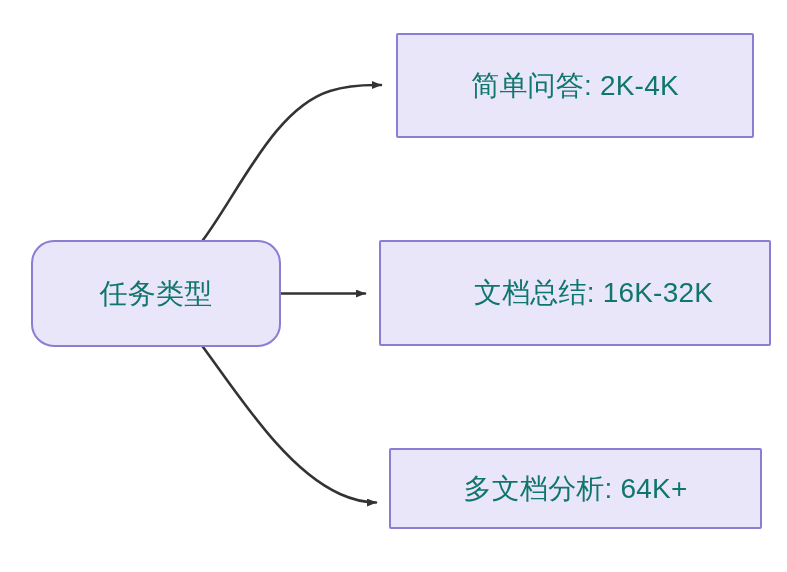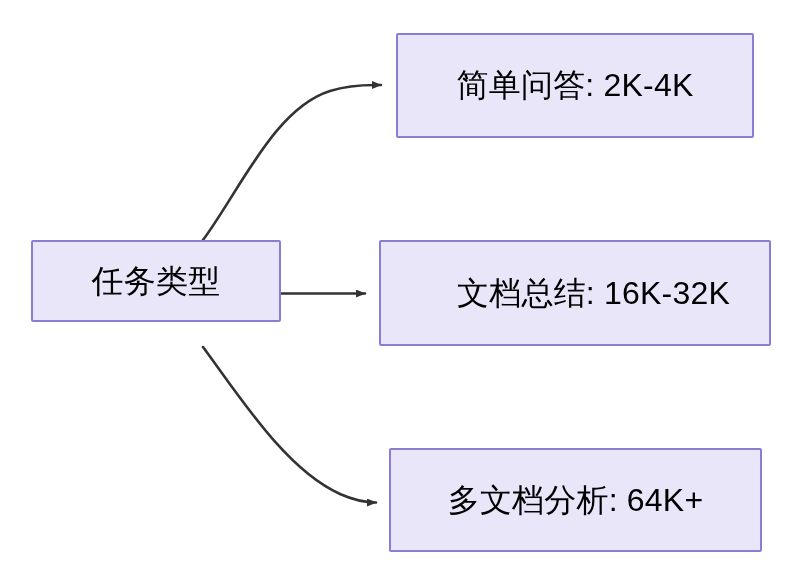--- a/index.html
+++ b/index.html
@@ -32,50 +32,51 @@
     box-sizing: border-box;
     background: #e9e6fa;
     border: 2px solid #8d7bd4;
     border-radius: 2px;
     display: flex;
     align-items: center;
     justify-content: center;
     text-align: center;
   }
   .node-label {
-    color: #000000;
-    font-size: 32px;
+    color: #0f766e;
+    font-size: 28px;
     line-height: 1.2;
     letter-spacing: 0.2px;
     white-space: nowrap;
   }
   #node-root {
     left: 31px;
     top: 240px;
     width: 250px;
-    height: 82px;
+    height: 107px;
+    border-radius: 23px;
   }
   #node-simple-qa {
     left: 396px;
     top: 33px;
     width: 358px;
     height: 105px;
   }
   #node-doc-summary {
     left: 379px;
     top: 240px;
     width: 392px;
     height: 106px;
     padding-left: 37px;
   }
   #node-multi-doc {
     left: 389px;
     top: 448px;
     width: 373px;
-    height: 104px;
+    height: 81px;
   }
 </style>
 </head>
 <body>
 
 <div id="diagram">
 
   <svg id="edge-layer" viewBox="0 0 787 572" width="787" height="572" xmlns="http://www.w3.org/2000/svg">
     <defs>
       <marker id="arrowhead" markerWidth="10" markerHeight="8" refX="9.2" refY="4" orient="auto" markerUnits="userSpaceOnUse">

